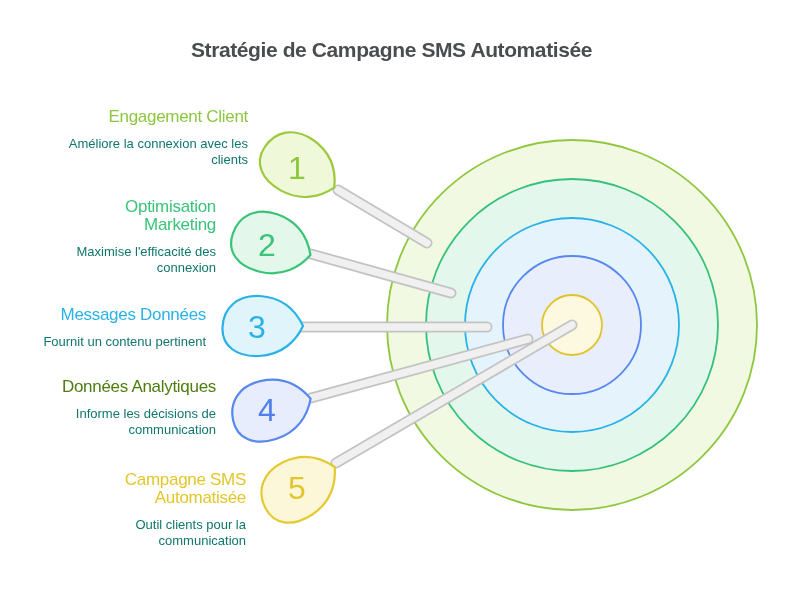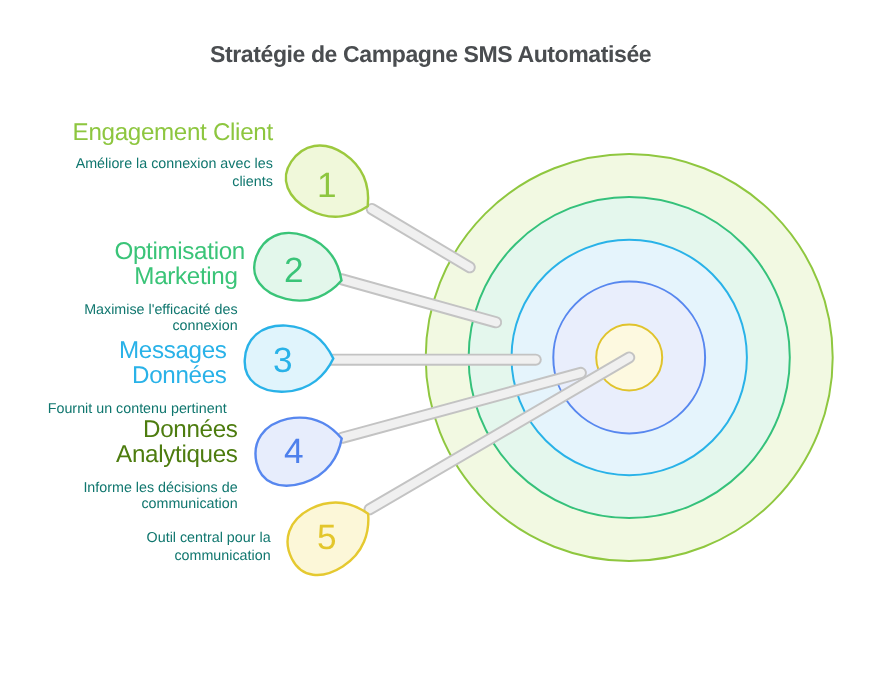--- a/index.html
+++ b/index.html
@@ -17,39 +17,39 @@
     margin: 0;
     text-align: center;
     font-size: 21px;
     font-weight: 700;
     letter-spacing: -0.4px;
     color: #4A4D50;
   }
   .diagram-svg { position: absolute; left: 0; top: 0; }
   .item { position: absolute; text-align: right; }
   .item-heading {
-    font-size: 22px;
+    font-size: 17px;
     line-height: 1.06;
     letter-spacing: -0.3px;
     font-weight: 400;
     margin-left: auto;
   }
   .item-desc {
     font-size: 13px;
     line-height: 1.22;
     color: #0f766e;
     margin-top: 10px;
   }
   .pin-number {
     font-size: 32px;
     font-family: "Liberation Sans", "DejaVu Sans", sans-serif;
   }
   
   .item-1 { left: 58px;  top: 108px; width: 190px; }
-  .item-2 { left: 56px;  top: 216px; width: 160px; }
+  .item-2 { left: 56px;  top: 198px; width: 160px; }
   .item-2 .item-heading { max-width: 112px; }
   .item-3 { left: 21px;  top: 306px; width: 185px; }
   .item-4 { left: 46px;  top: 378px; width: 170px; }
   .item-5 { left: 96px;  top: 471px; width: 150px; }
   .item-5 .item-heading { max-width: 132px; }
 </style>
 </head>
 <body>
 
 <div class="canvas">
@@ -112,16 +112,17 @@
     <div class="item-heading" style="color: rgb(41, 178, 232);">Messages Données</div>
     <div class="item-desc">Fournit un contenu pertinent</div>
   </div>
 
   <div class="item item-4">
     <div class="item-heading" style="color: #4d7c0f;">Données Analytiques</div>
     <div class="item-desc">Informe les décisions de communication</div>
   </div>
 
   <div class="item item-5">
-    <div class="item-desc">Outil central pour la communication</div>
+    <div class="item-heading" style="color: rgb(227, 198, 43);">Campagne SMS Automatisée</div>
+    <div class="item-desc">Outil clients pour la communication</div>
   </div>
 
 </div>
 
 </body></html>

